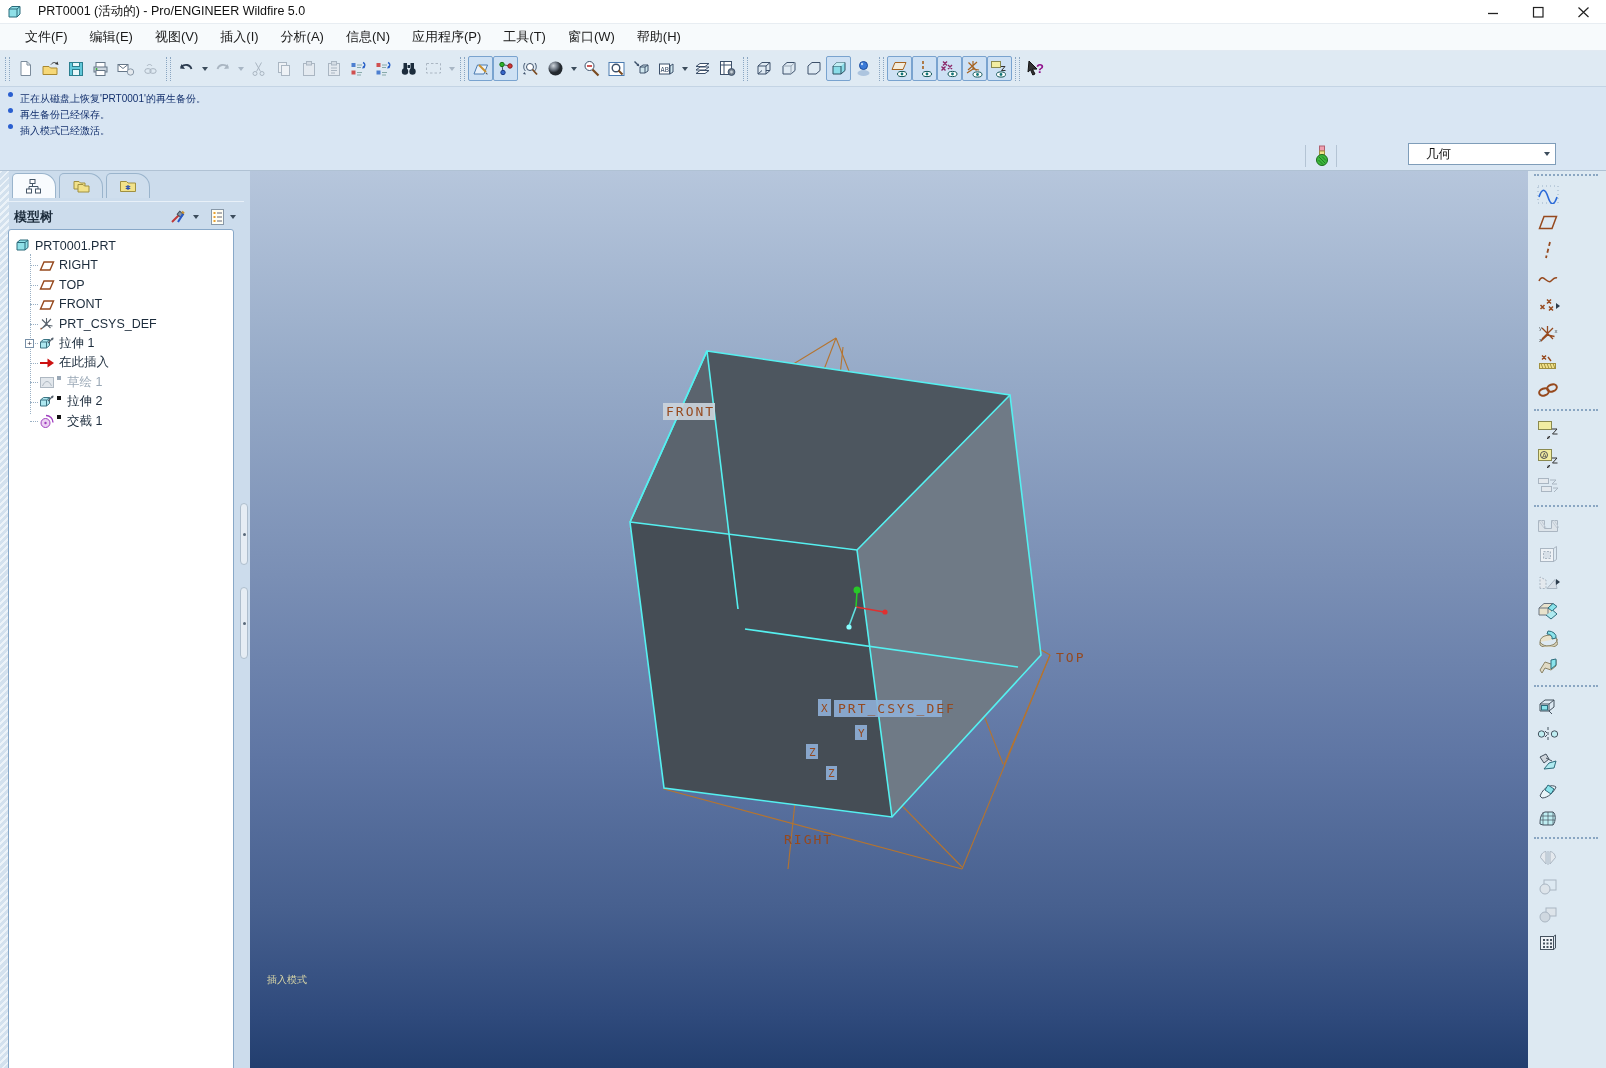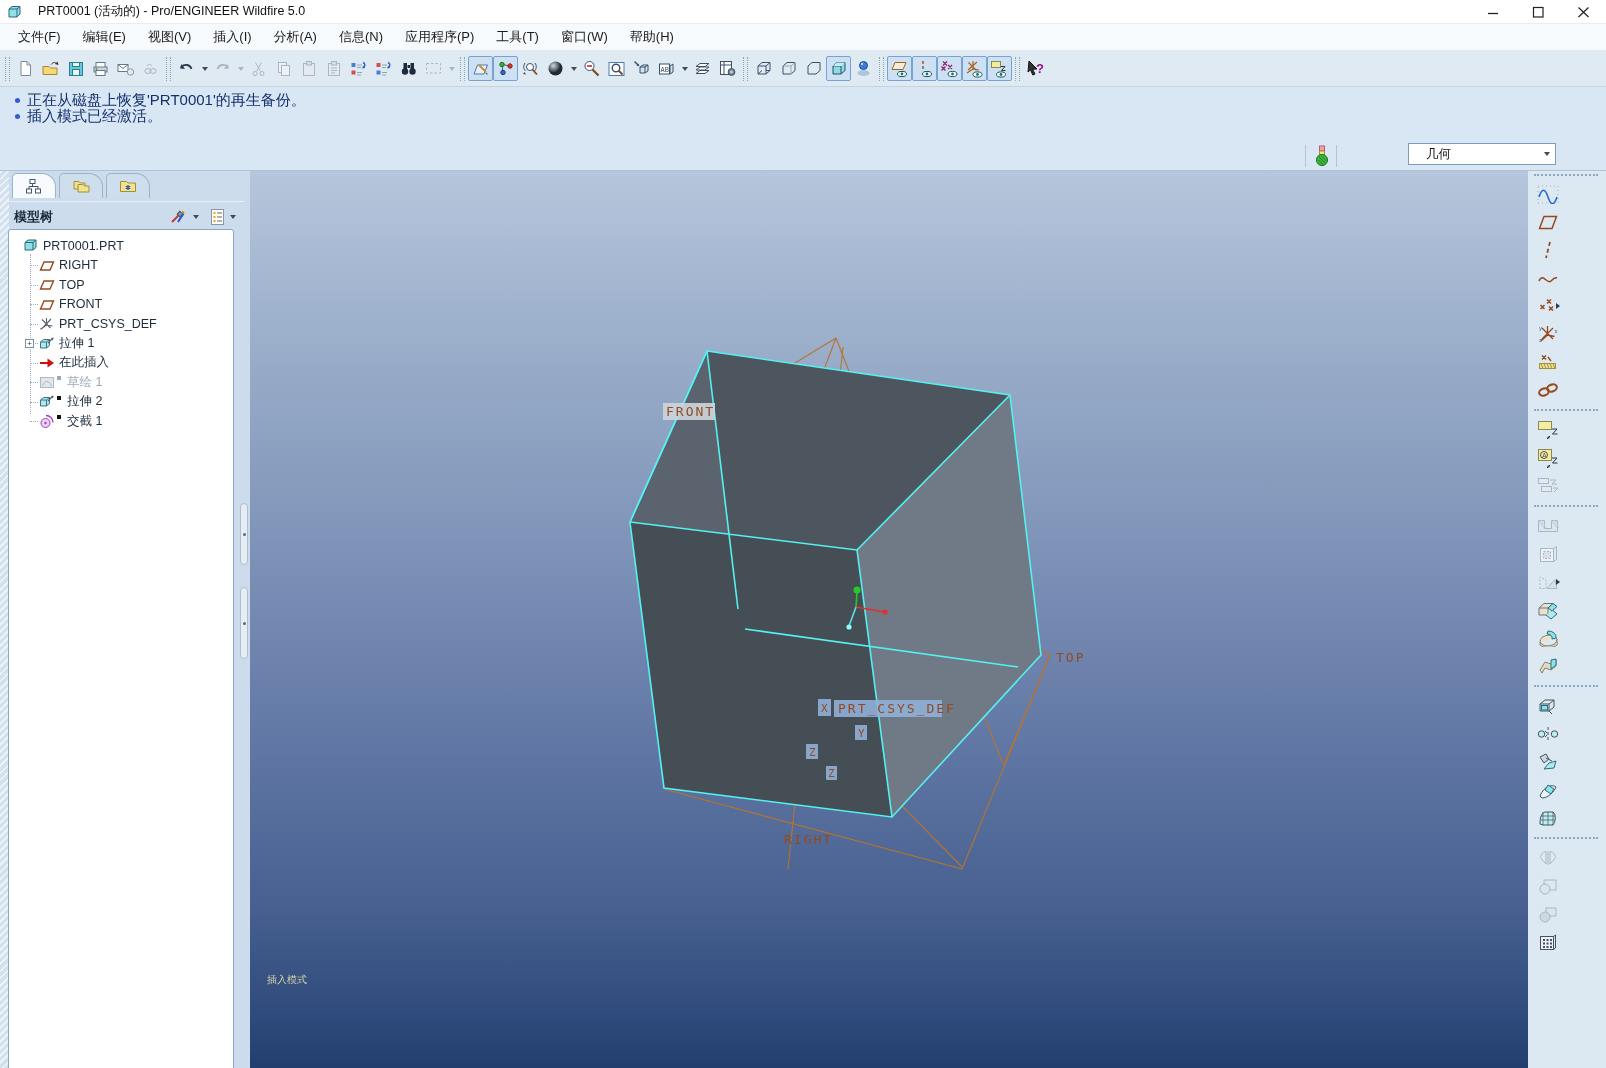--- a/index.html
+++ b/index.html
@@ -4,51 +4,51 @@
 <style>
   *{box-sizing:border-box;margin:0;padding:0}
   html,body{width:1606px;height:1068px;overflow:hidden;font-family:"Liberation Sans","DejaVu Sans",sans-serif;background:#fff}
   svg{display:block}
   
   .titlebar{height:24px;background:#fff;display:flex;align-items:center;padding-left:7px;border-bottom:1px solid #e8edf2}
   .titlebar .ttl{font-size:12.5px;color:#111;margin-left:16px}
   .wincontrols{margin-left:auto;display:flex}
   .wbtn{width:45px;height:22px;display:flex;align-items:center;justify-content:center}
   
-  .menubar{height:27px;background:#f7fafc;border-bottom:1px solid #e2eaf2;display:flex;align-items:center;padding-left:7px}
+  .menubar{height:27px;background:#f7fafc;border-bottom:1px solid #e2eaf2;display:flex;align-items:center;padding-left:14px}
   .mi{padding:0 11px;font-size:13px;color:#1a1a1a;height:100%;display:flex;align-items:center;cursor:default}
   
   .toolbar{height:36px;background:#dfeaf3;border-bottom:1px solid #c4d4e4;display:flex;align-items:center;padding-left:2px}
   .grip{width:5px;height:24px;margin:0 3px;border-left:1px dotted #8aa6c2;border-right:1px dotted #8aa6c2}
   .tb{width:25px;height:25px;display:flex;align-items:center;justify-content:center;border:1px solid transparent;border-radius:2px}
   .tb.p{background:#cee1f4;border:1px solid #79a3cf}
   .ddb{width:11px;height:25px;display:flex;align-items:center;justify-content:center}
   .caret{width:0;height:0;border-left:3.5px solid transparent;border-right:3.5px solid transparent;border-top:4px solid #3c4c5c}
   .caret.dis{border-top-color:#a8b6c4}
   
   .msgarea{height:84px;background:#d9e6f3;border-bottom:1px solid #b0c2d4;position:relative;padding-top:5px}
-  .msg{display:flex;align-items:center;height:16px;padding-left:15px;font-size:15px;color:#14316e}
+  .msg{display:flex;align-items:flex-start;height:16px;padding-left:8px;font-size:10px;color:#14316e}
   .bullet{width:5px;height:5px;border-radius:50%;background:#2a5fd0;margin-right:7px;flex:none}
   .vsep{position:absolute;width:1px;height:22px;background:#b4c4d4;top:58px}
   .combo{position:absolute;right:50px;top:56px;width:148px;height:22px;background:#fff;border:1px solid #7f9db9;display:flex;align-items:center;font-size:12.5px;color:#111}
   .combo .val{flex:1;padding-left:17px}
   .combo .arr{width:17px;display:flex;align-items:center;justify-content:center}
   
   .main{position:relative;height:898px;background:#ccdcec}
   .dockstripe{position:absolute;left:0;top:0;width:9px;height:100%;background:repeating-linear-gradient(135deg,#ecf3f9 0 2px,#d3e1ee 2px 5px)}
   
   .leftpanel{position:absolute;left:0;top:0;width:250px;height:100%}
   .tabs{position:absolute;left:12px;top:2px;display:flex}
   .tab{width:44px;height:25px;background:#cfdeed;border:1px solid #9ab4cc;border-bottom:none;border-radius:5px 14px 0 0;display:flex;align-items:center;justify-content:center;margin-right:3px}
   .tab.active{background:#f8fbfe}
   .treehdr{position:absolute;left:6px;top:30px;width:238px;height:25px;display:flex;align-items:flex-end;border-top:1px solid #e8f0f8}
   .treehdr .t{font-size:13px;font-weight:bold;color:#1c2c3c;margin-left:8px}
   .hbtn{display:flex;align-items:center;margin-left:10px}
   .treebox{position:absolute;left:8px;top:58px;width:226px;height:972px;background:#fff;border:1px solid #88a8c8;border-radius:3px;padding-top:6px;font-size:12.5px;color:#1c2c3c;position:absolute}
-  .trow{height:19.5px;display:flex;align-items:center;position:relative;padding-left:14px}
+  .trow{height:19.5px;display:flex;align-items:center;position:relative;padding-left:6px}
   .trow .lbl{margin-left:4px;white-space:nowrap}
   .trow.dis .lbl{color:#9aa8b6}
   .trow.child{padding-left:30px}
   .trow.child::before{content:"";position:absolute;left:21px;top:50%;width:8px;border-top:1px dotted #9ab0c4}
   .vline{position:absolute;left:21px;top:24px;height:160px;border-left:1px dotted #9ab0c4}
   .expander{position:absolute;left:16px;top:5px;width:9px;height:9px;background:#fff;border:1px solid #7890a8;font-size:8px;line-height:7px;text-align:center;color:#334;z-index:2}
   .mark{width:4px;height:4px;background:#111;margin:-8px 2px 0 2px;flex:none}
   .splitter{position:absolute;left:238px;top:0;width:12px;height:100%}
   .handle{position:absolute;left:2px;width:8px;border:1px solid #aebecd;background:#e6edf4;border-radius:4px;display:flex;align-items:center;justify-content:center}
   .handle i{width:3px;height:3px;border-radius:50%;background:#5a6a7a}
@@ -393,20 +393,24 @@
     </div>
 </div>
 
 <div class="msgarea">
   <div class="msg">
       <span class="bullet"></span>
       <span>正在从磁盘上恢复'PRT0001'的再生备份。</span>
     </div>
   <div class="msg">
       <span class="bullet"></span>
+      <span>再生备份已经保存。</span>
+    </div>
+  <div class="msg">
+      <span class="bullet"></span>
       <span>插入模式已经激活。</span>
     </div>
   <div class="vsep" style="left:1305px"></div>
   <div style="position:absolute;left:1315px;top:58px">
     <svg width="14" height="22">
         <rect x="4.5" y="1" width="5" height="5" fill="#f0a0b0" stroke="#b06070"></rect>
         <rect x="4.5" y="6" width="5" height="4" fill="#f2e28a" stroke="#a09040"></rect>
         <circle cx="7" cy="15" r="5.5" fill="#3cb83c" stroke="#1c6c1c"></circle>
         <path d="M4 12l6 6M7 11.5l4 4M3.5 15l4.5 4.5" stroke="#1c6c1c" stroke-width="0.8"></path>
       </svg>

